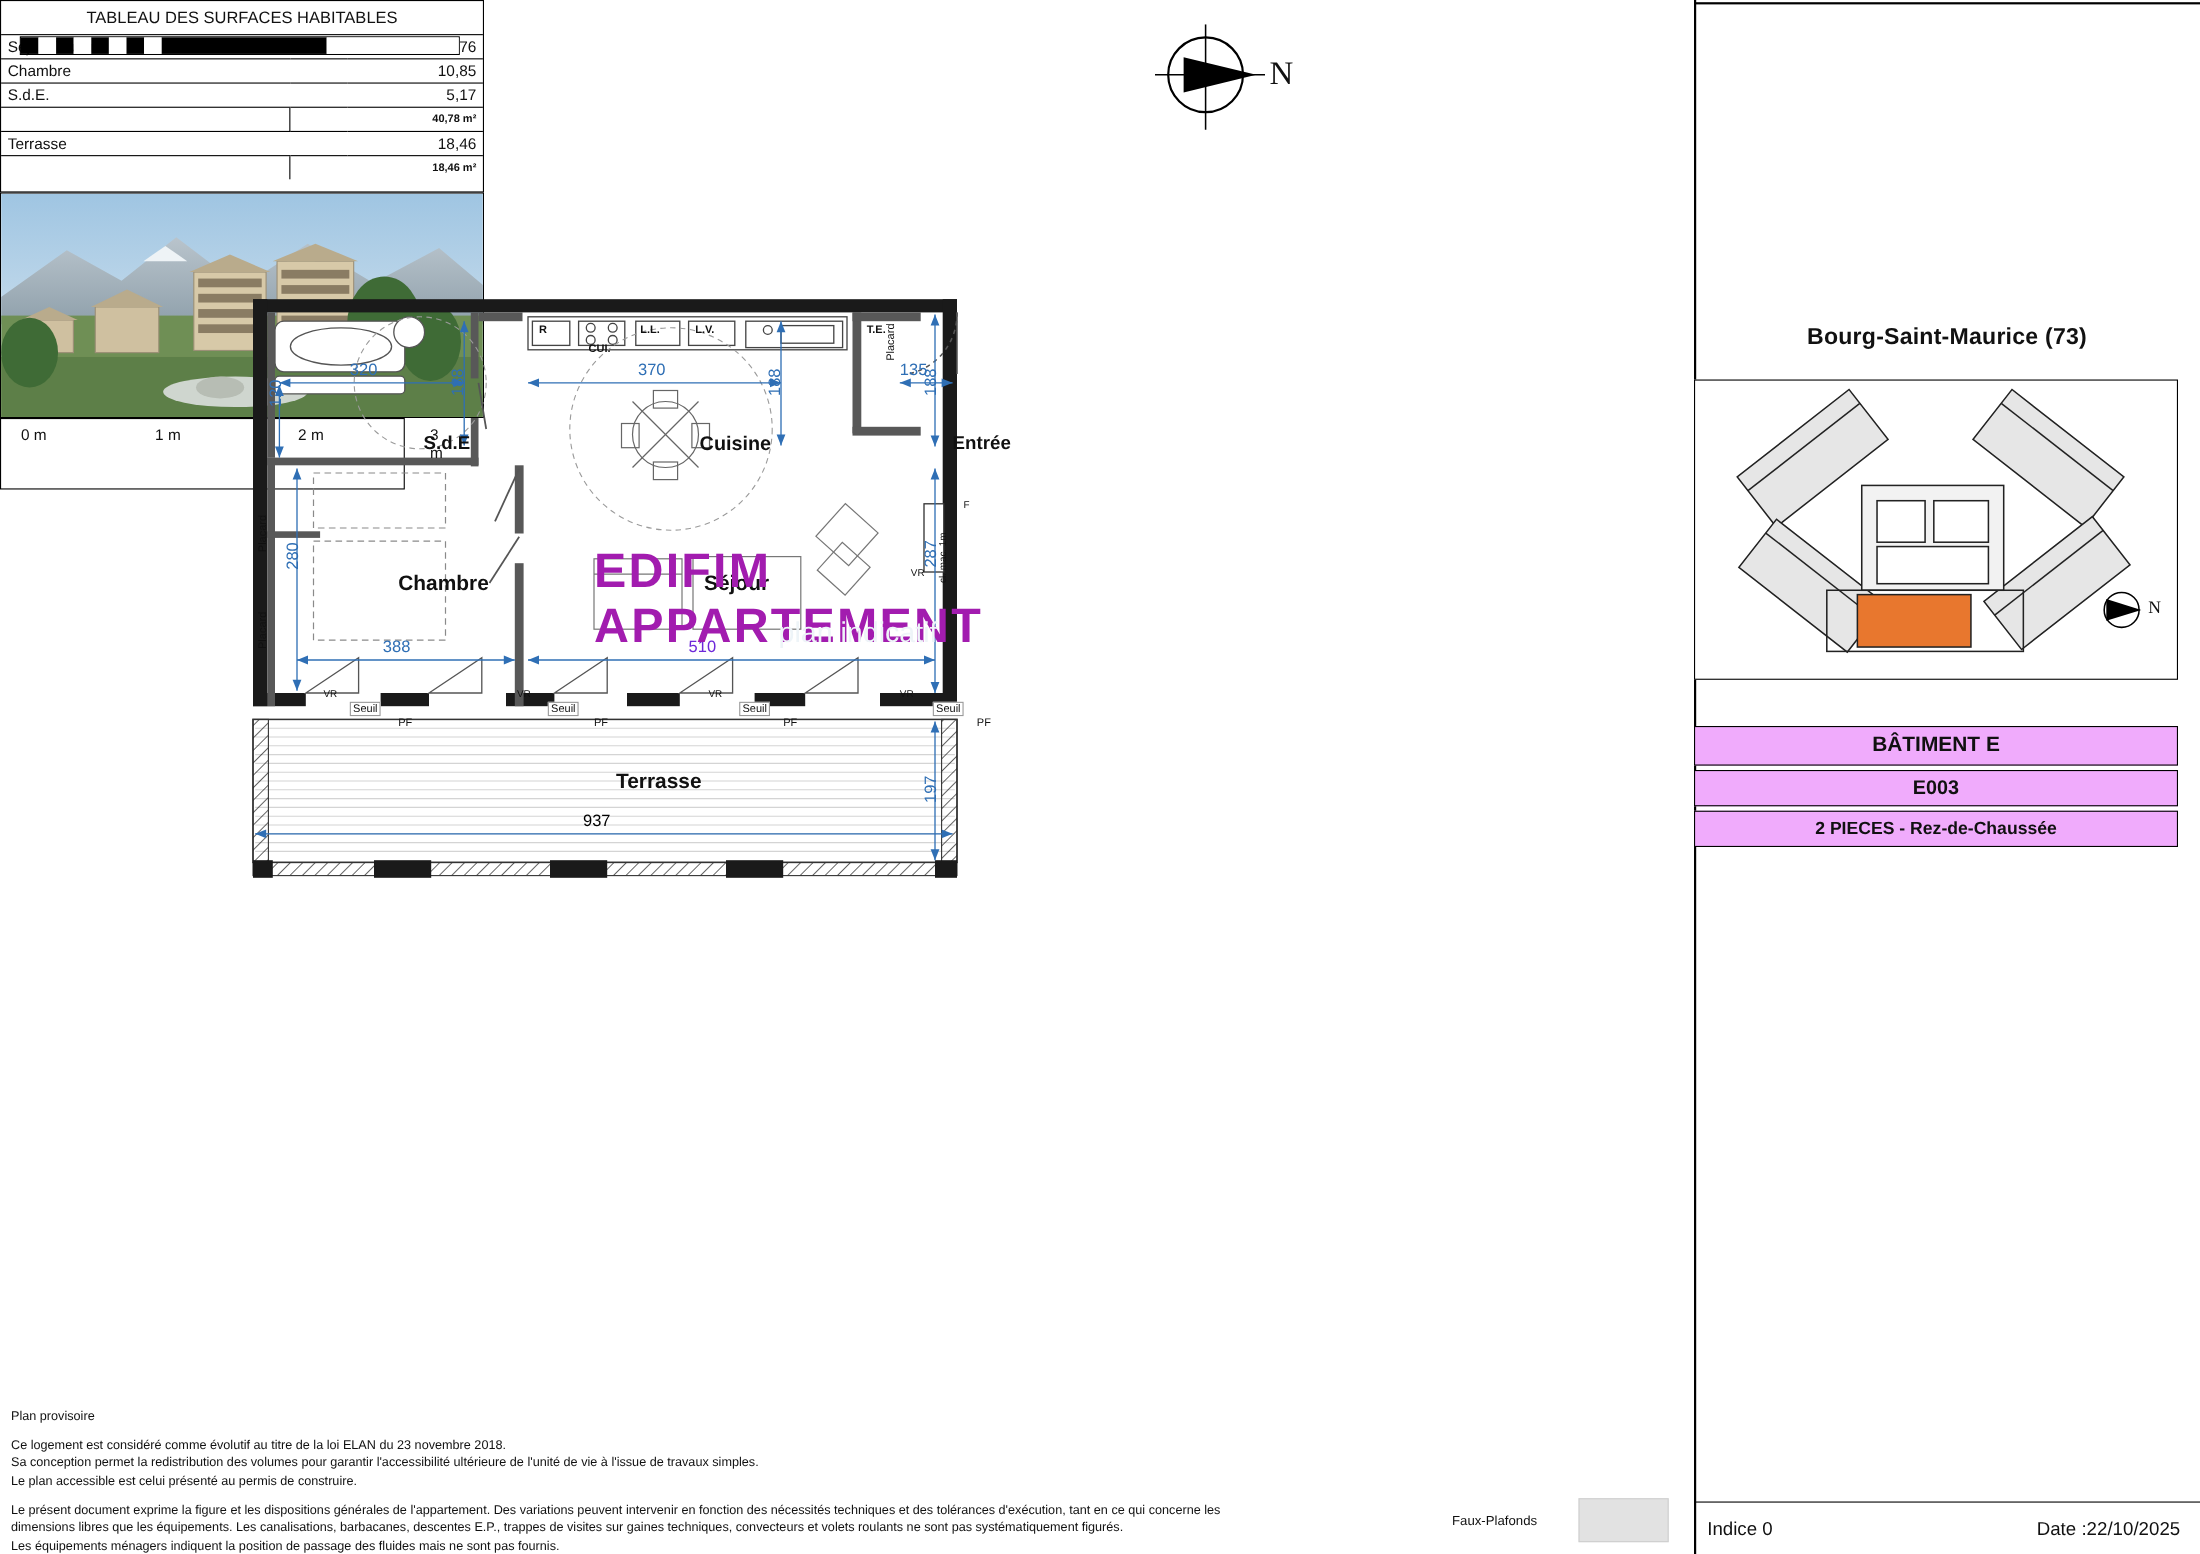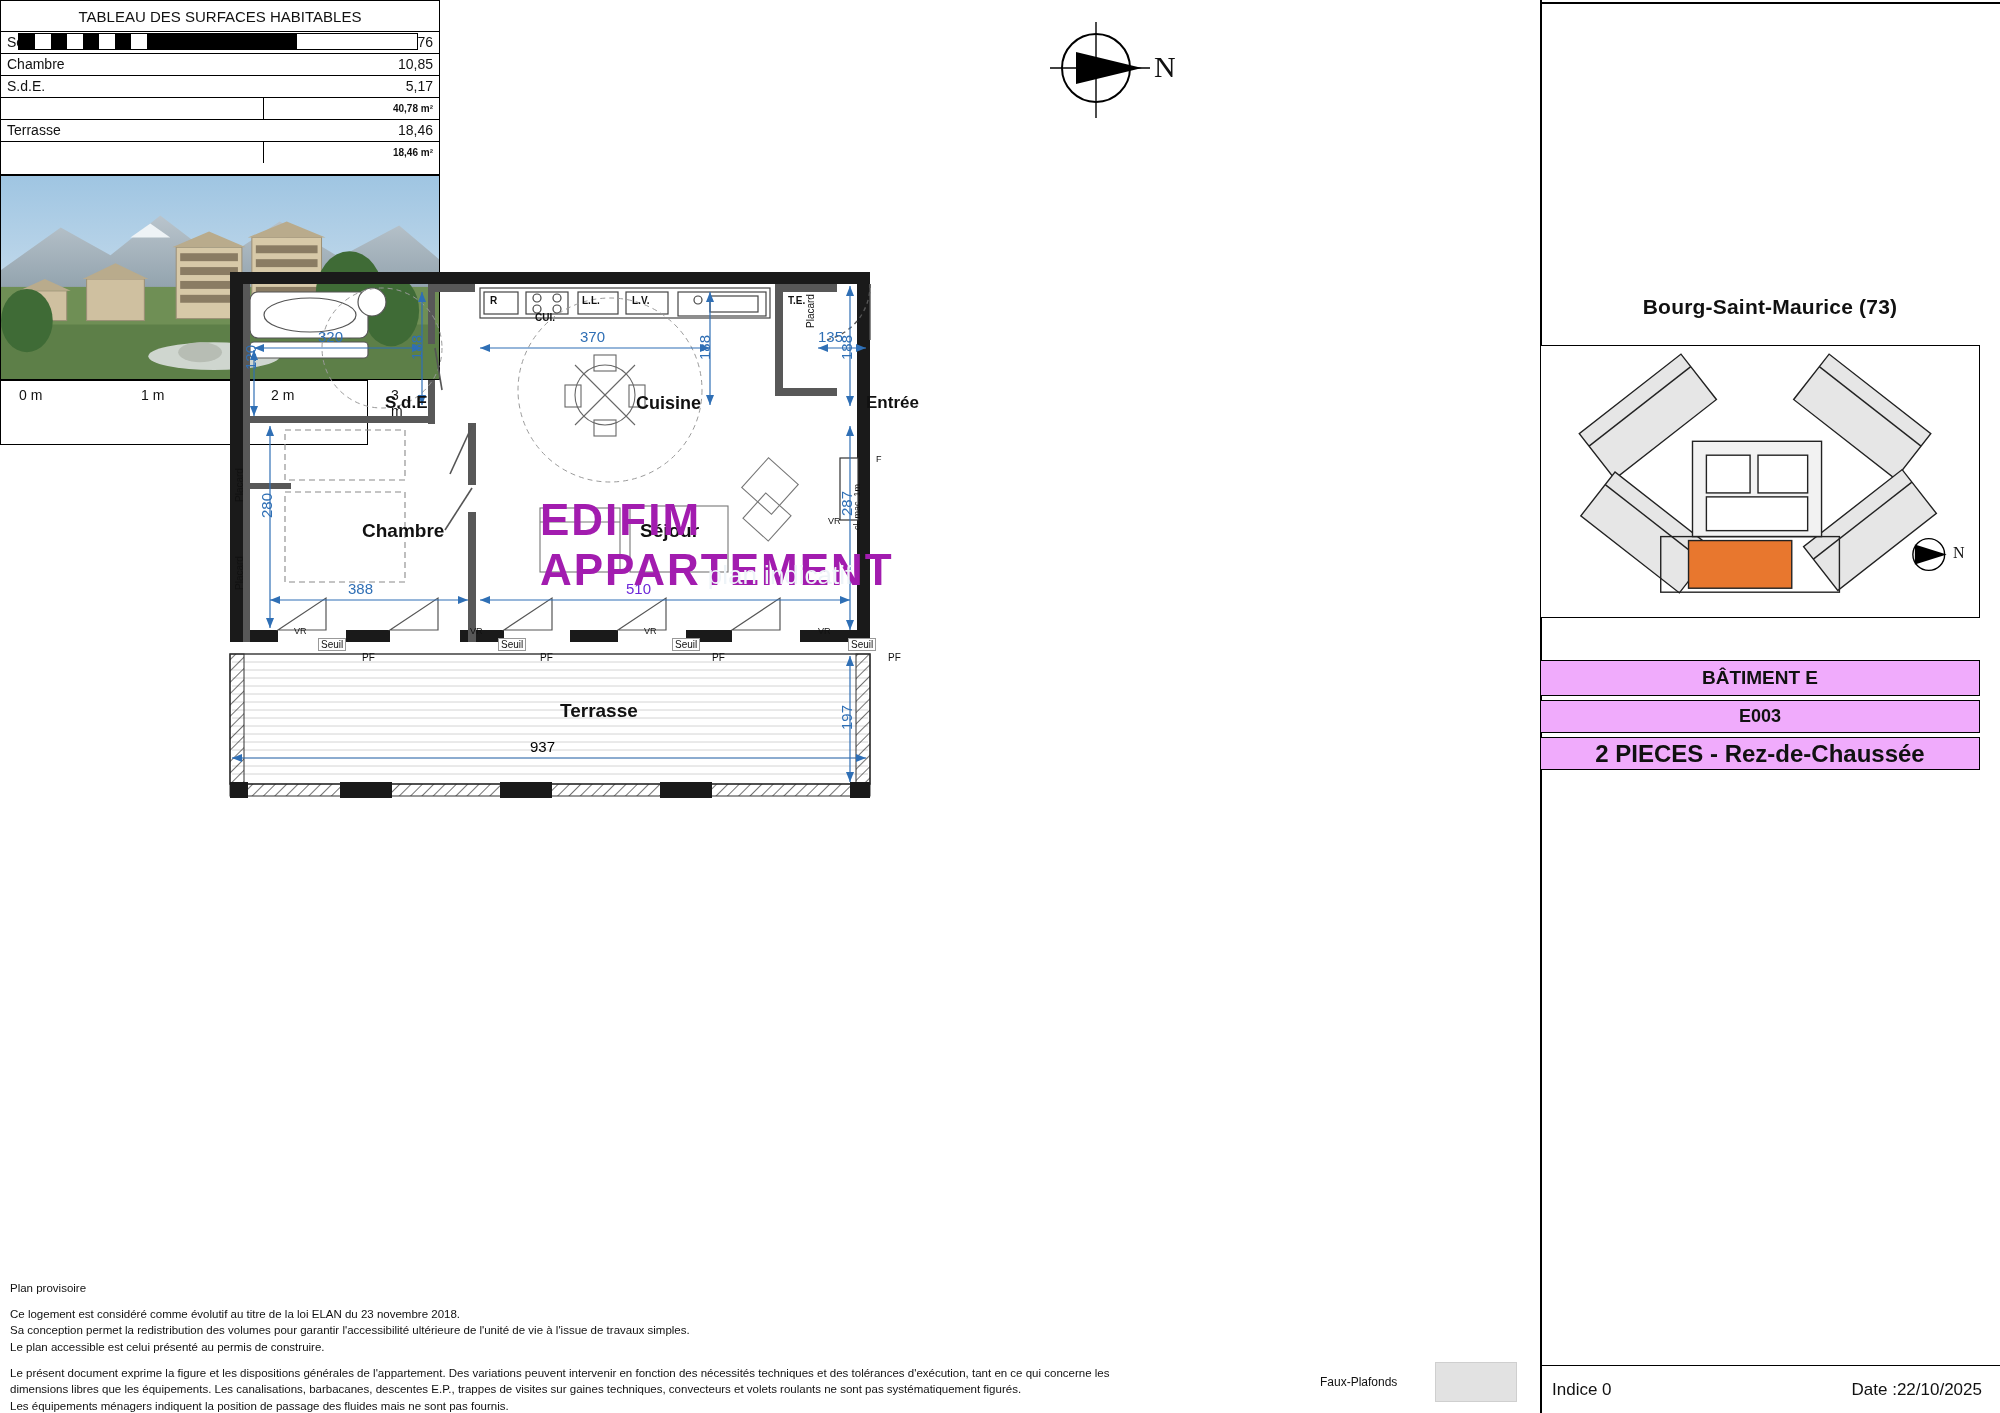--- a/index.html
+++ b/index.html
@@ -11,21 +11,21 @@
   .city-title{position:absolute;left:1540px;top:295px;width:460px;text-align:center;font-weight:bold;font-size:21px;letter-spacing:.2px;}
 
   .box{position:absolute;border:1.5px solid #000;box-sizing:border-box;}
 
   #keyplan-box{left:1540px;top:345px;width:440px;height:273px;background:#fff;}
   #keyplan-svg{position:absolute;left:0;top:0;width:100%;height:100%;}
 
   .label-box{position:absolute;border:1.5px solid #000;box-sizing:border-box;display:flex;align-items:center;justify-content:center;font-weight:bold;background:#f0abfc;}
   #bat-box{left:1540px;top:660px;width:440px;height:36px;font-size:19px;}
   #lot-box{left:1540px;top:700px;width:440px;height:33px;font-size:18px;}
-  #type-box{left:1540px;top:737px;width:440px;height:33px;font-size:24px;}
+  #type-box{left:1540px;top:737px;width:440px;height:33px;font-size:16px;}
 
   #surfaces-box{left:1540px;top:774px;width:440px;height:175px;border:1.5px solid #000;box-sizing:border-box;background:#fff;}
   #surfaces-title{height:30px;display:flex;align-items:center;justify-content:center;font-weight:normal;font-size:15px;border-bottom:1.5px solid #000;}
   table.surf{width:100%;border-collapse:collapse;font-size:14px;}
   table.surf td{border-bottom:1px solid #000;padding:1px 6px;height:19px;line-height:19px;}
   table.surf td.name{text-align:left;width:60%;}
   table.surf td.mid{width:12%;border-left:0;}
   table.surf td.val{text-align:right;}
   table.surf tr.total td{font-weight:bold;font-size:10px;}
   table.surf tr.total td.name{border-right:1.5px solid #000;}

